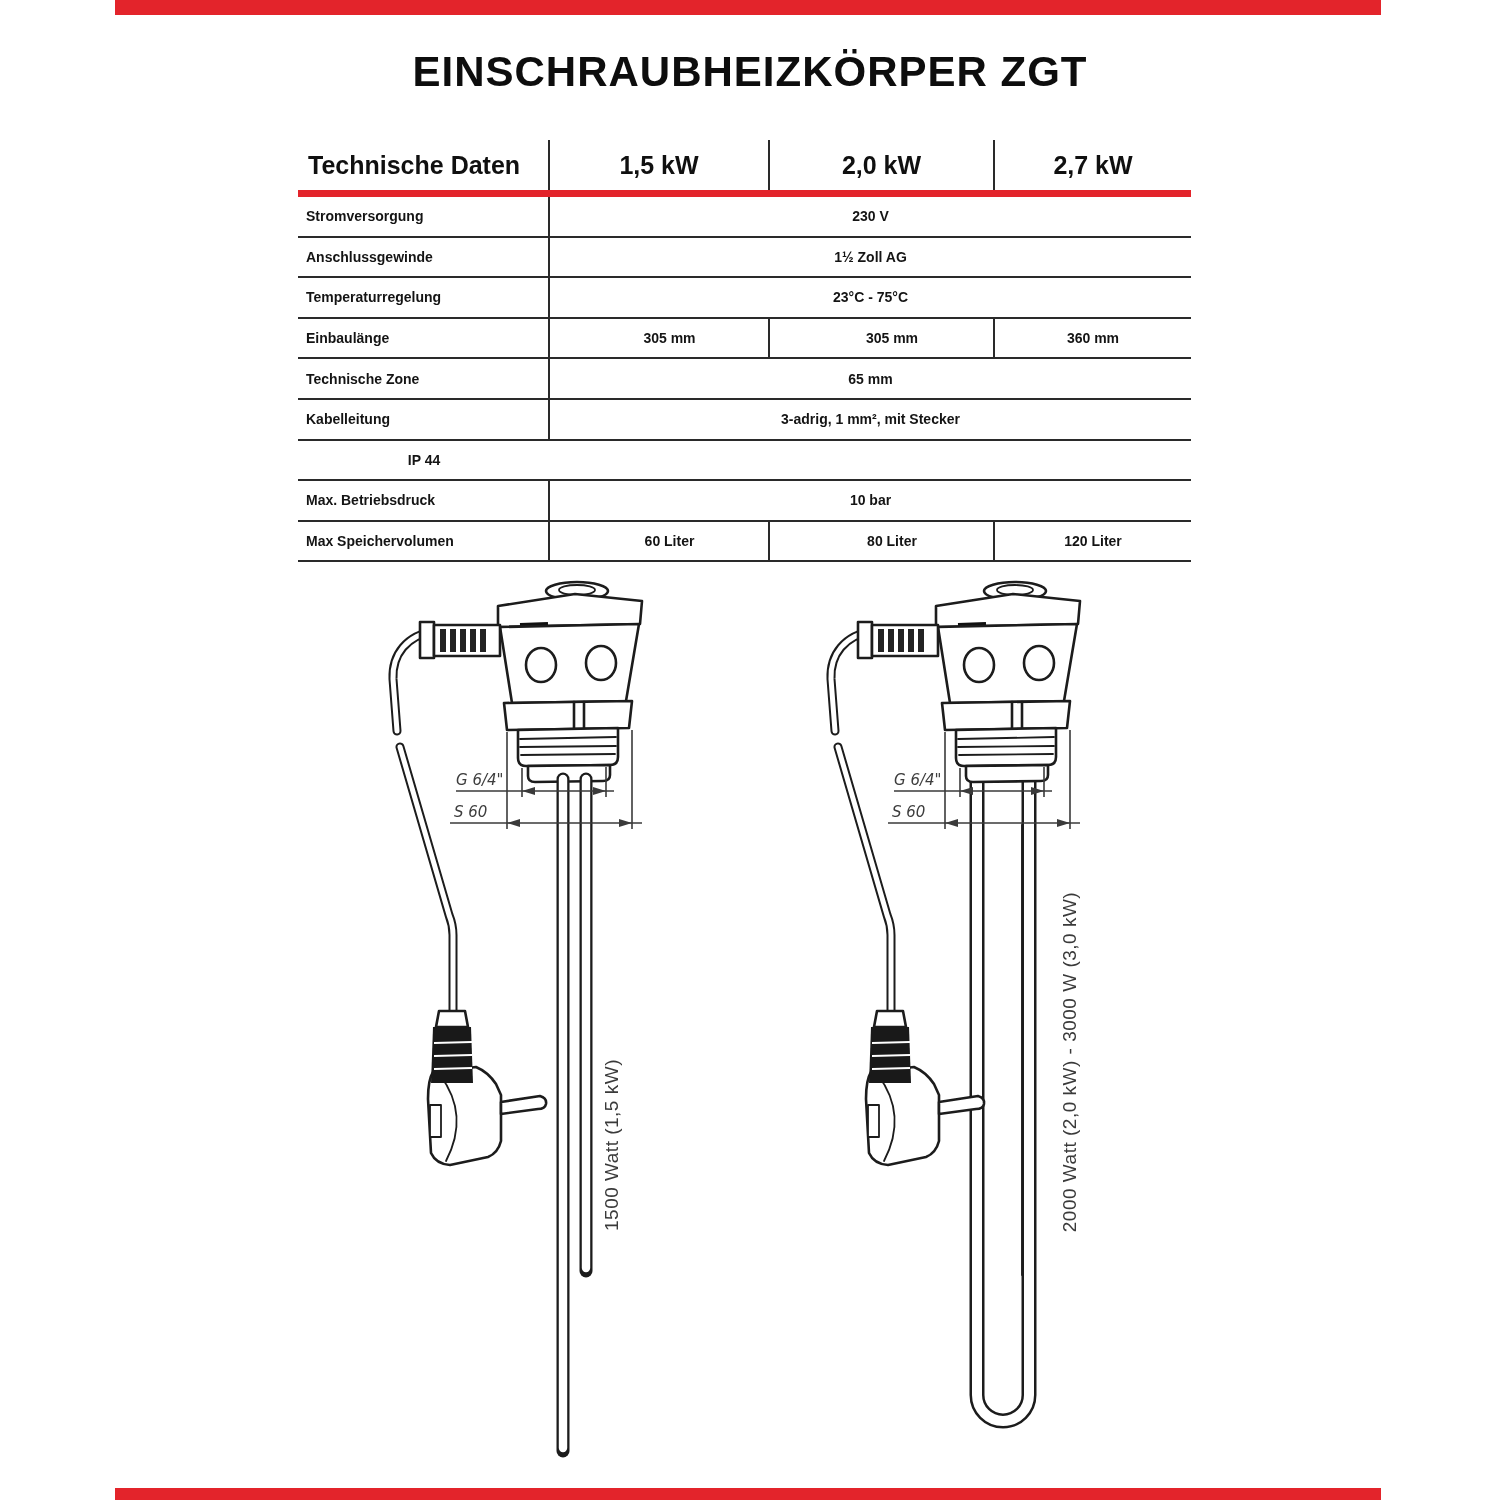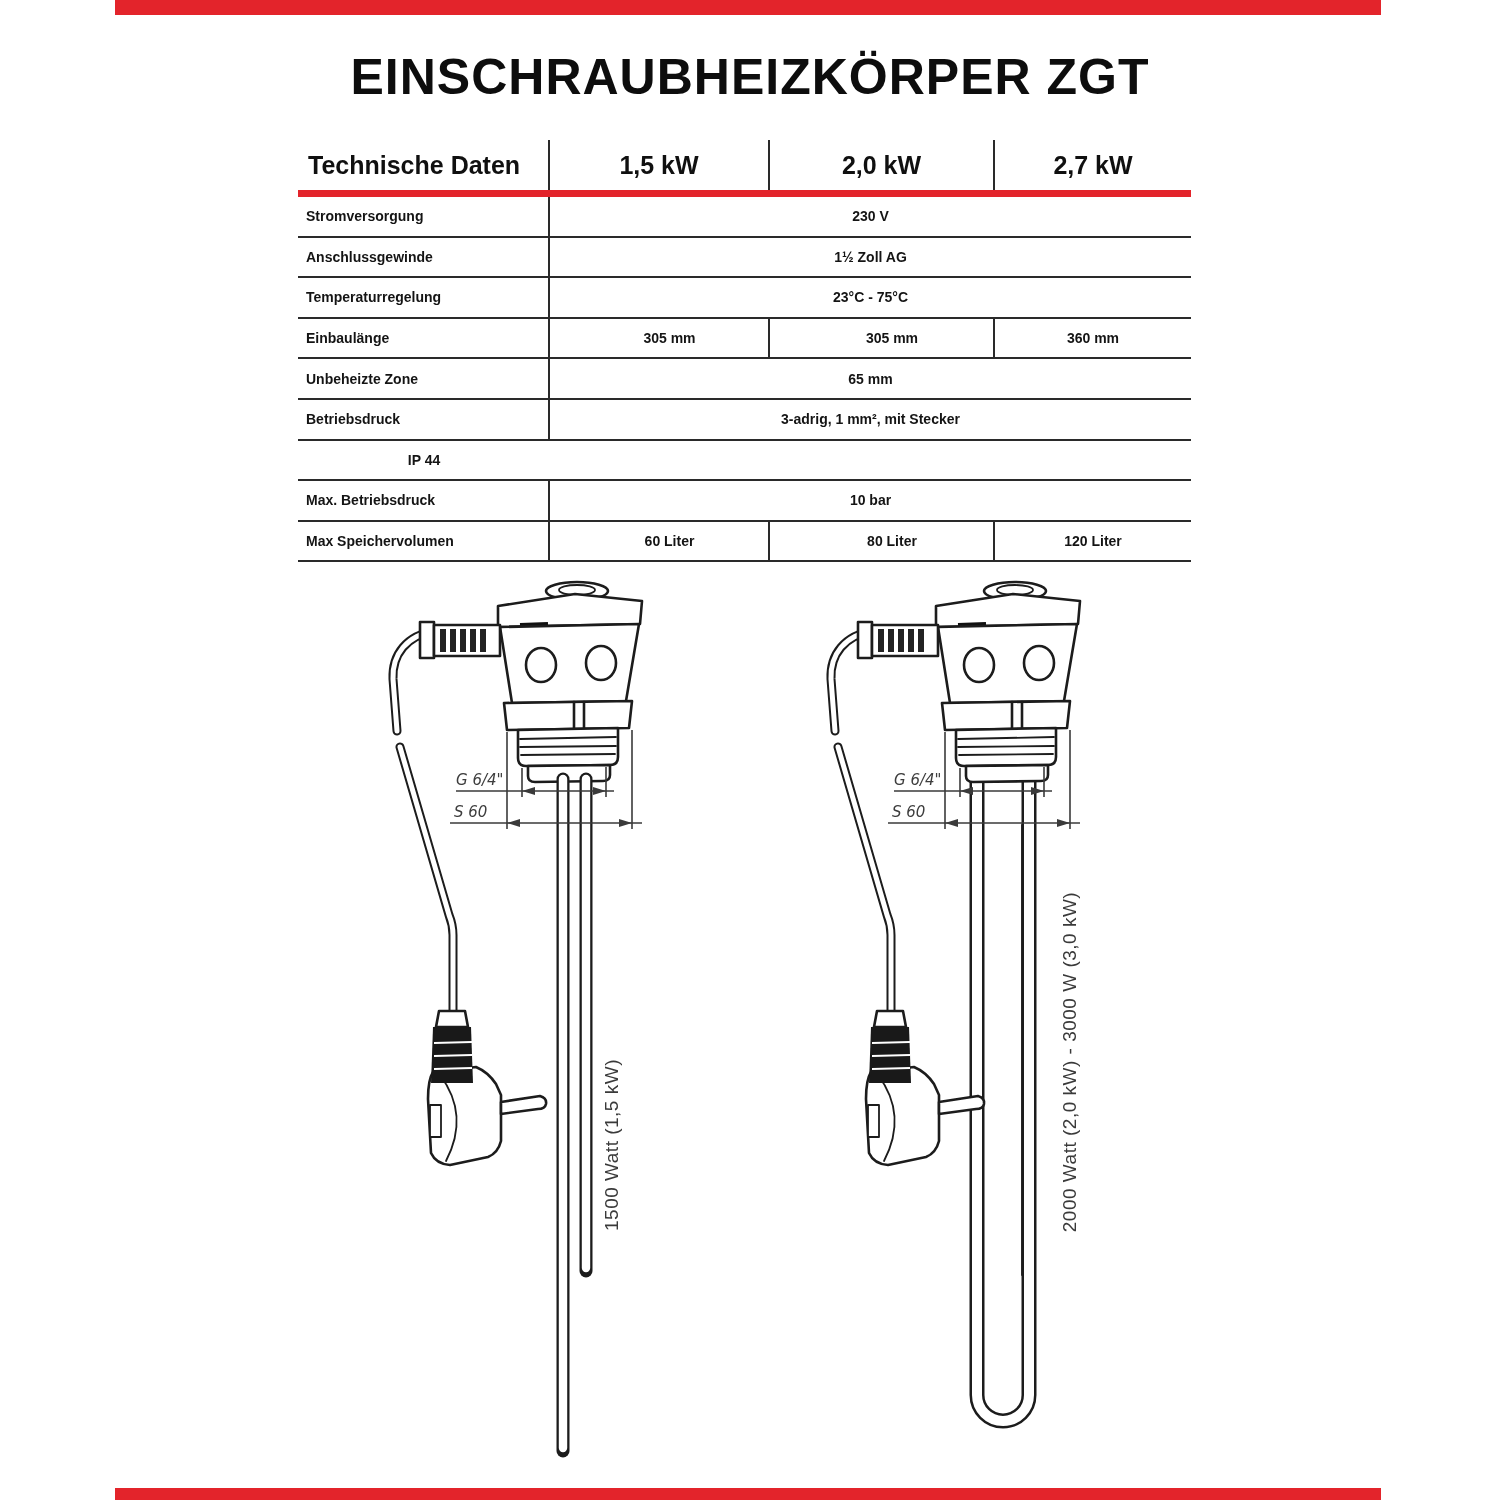--- a/index.html
+++ b/index.html
@@ -16,21 +16,21 @@
     font-family:"Liberation Sans", sans-serif;
     color:var(--ink);
   }
   .red-bar{position:absolute;left:115px;width:1266px;background:var(--red);}
   .red-bar.top{top:0;height:15px;}
   .red-bar.bottom{bottom:0;height:12px;}
 
   .title{
     position:absolute;top:48px;left:0;width:1500px;
     margin:0;text-align:center;
-    font-size:50px;font-weight:bold;letter-spacing:1px;
+    font-size:42px;font-weight:bold;letter-spacing:1px;
     color:#0d0d0d;
   }
 
   
   .tbl{position:absolute;left:298px;top:140px;width:893px;font-weight:bold;}
   .thead{display:grid;grid-template-columns:252px 220px 225px 196px;height:50px;}
   .thead .cell{
     display:flex;align-items:center;justify-content:center;
     font-size:25px;color:#101010;
   }
@@ -98,25 +98,25 @@
       <div class="lbl">Temperaturregelung</div>
       <div class="val">23°C - 75°C</div>
     </div>
     <div class="trow cols">
       <div class="lbl">Einbaulänge</div>
       <div class="val">305 mm</div>
       <div class="val">305 mm</div>
       <div class="val">360 mm</div>
     </div>
     <div class="trow span">
-      <div class="lbl">Unbeheizte Zone</div>
+      <div class="lbl">Technische Zone</div>
       <div class="val">65 mm</div>
     </div>
     <div class="trow span">
-      <div class="lbl">Betriebsdruck</div>
+      <div class="lbl">Kabelleitung</div>
       <div class="val">3-adrig, 1 mm², mit Stecker</div>
     </div>
     <div class="trow span">
       <div class="val">IP 44</div>
     </div>
     <div class="trow span">
       <div class="lbl">Max. Betriebsdruck</div>
       <div class="val">10 bar</div>
     </div>
     <div class="trow cols">

